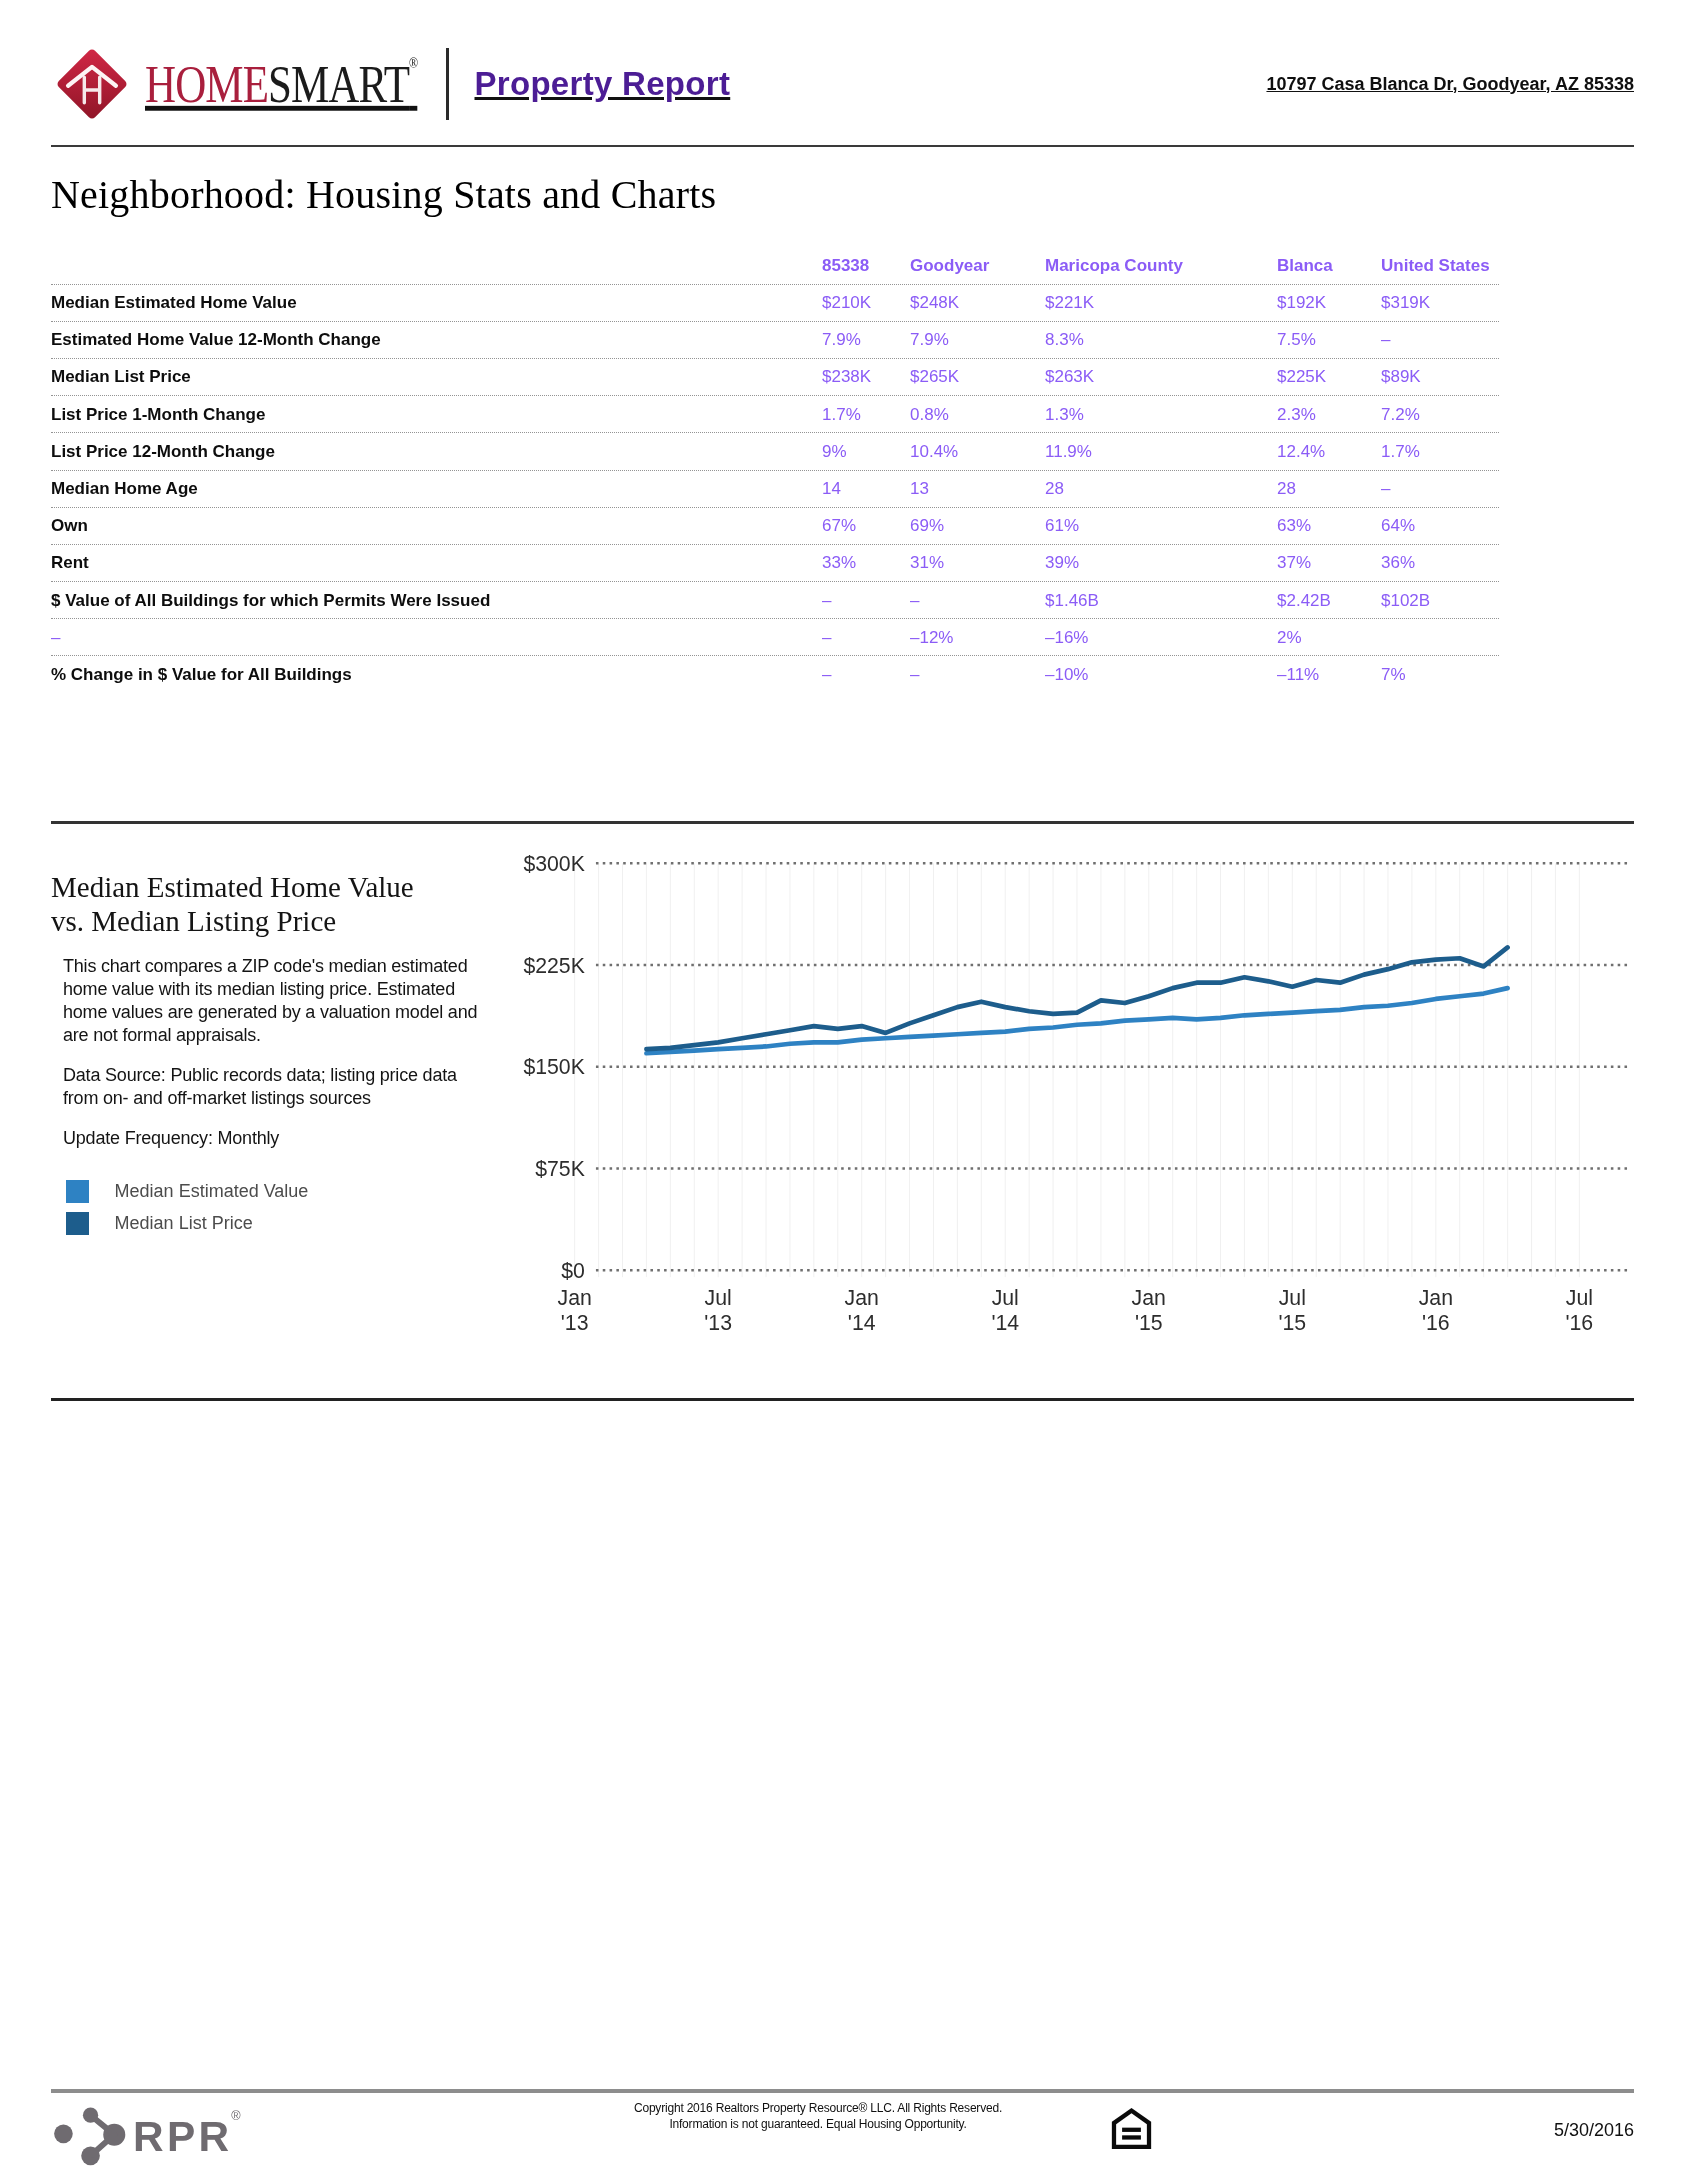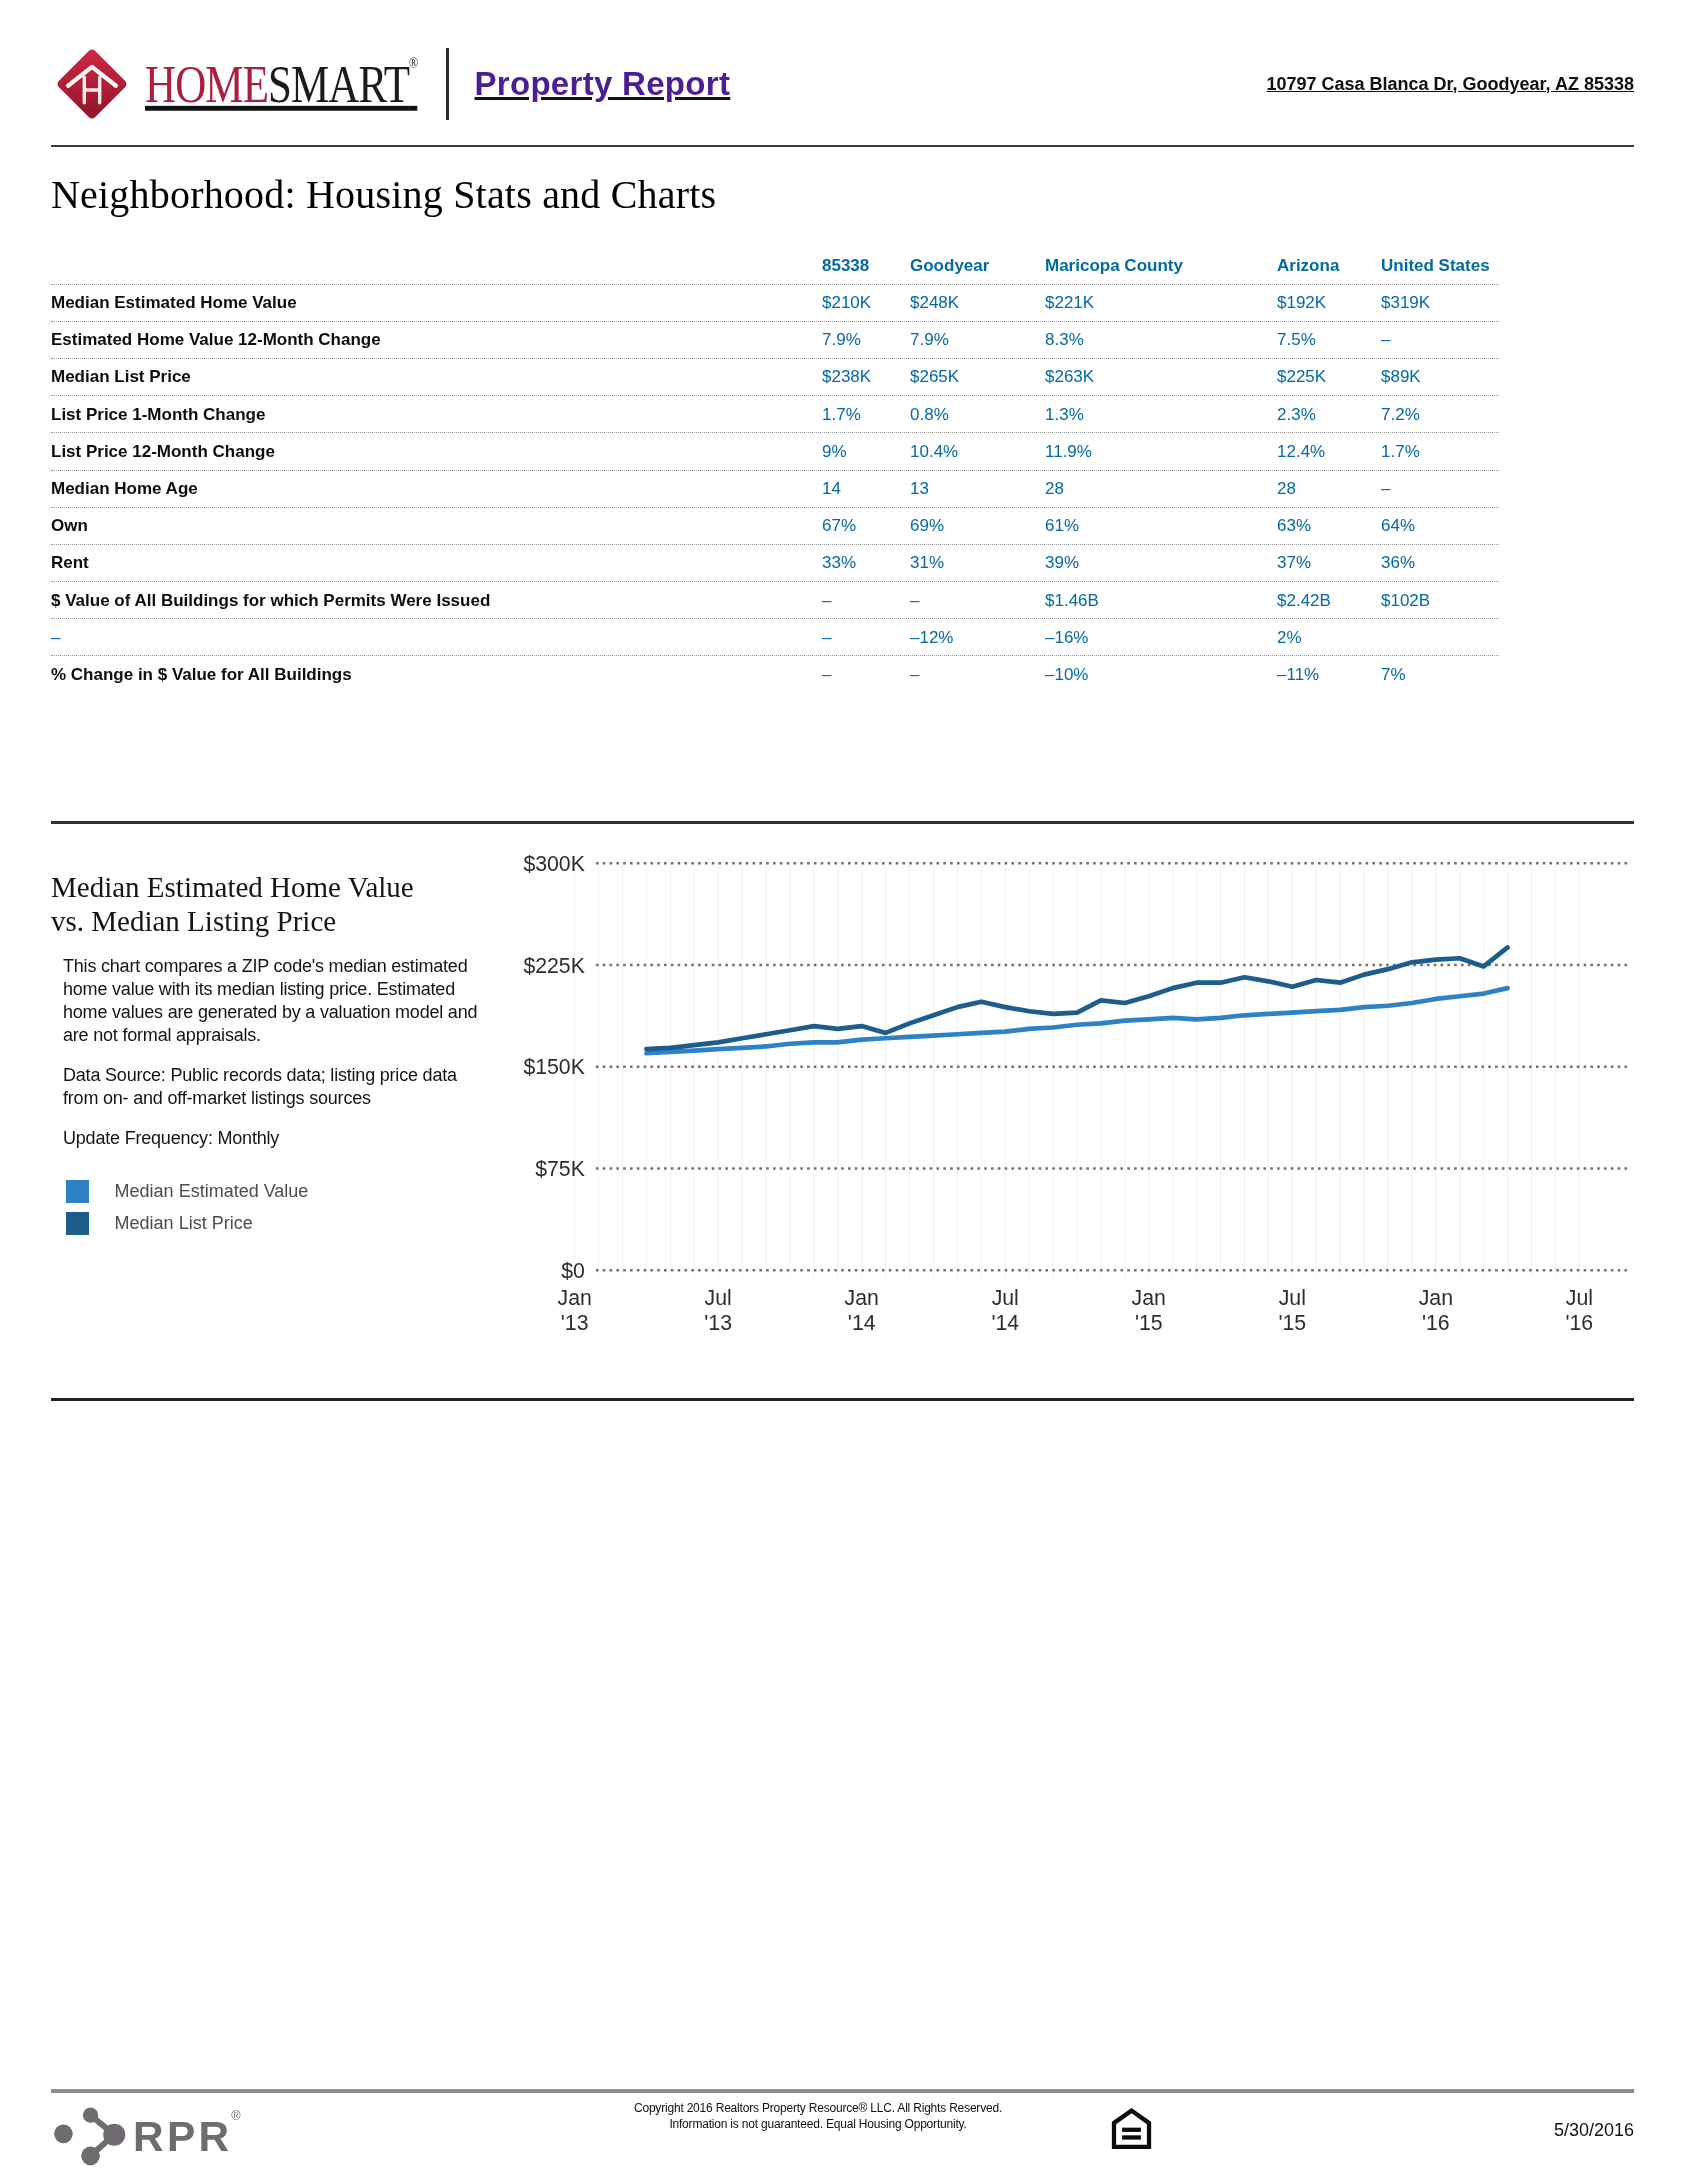--- a/index.html
+++ b/index.html
@@ -20,21 +20,21 @@
 
   
   h1.page-title{font-family:"Liberation Serif",serif;font-weight:400;font-size:40px;color:#000000;margin:24px 0 13px 0;letter-spacing:0.2px;}
 
   
   .stats-table{margin-top:29px;width:1448px;}
   .trow{display:grid;grid-template-columns:771px 88px 135px 232px 104px 119px;align-items:baseline;padding:8.5px 0 7.7px 0;border-bottom:1.7px dotted #949494;}
   .trow.hdr .tcell{font-weight:bold;}
   .trow.last{border-bottom:none;}
   .tlabel{font-weight:bold;font-size:17px;color:#0d0d0d;}
-  .tcell{font-size:17px;color:#0369a1;}
+  .tcell{font-size:17px;color:#8b5cf6;}
 
   
   .divider{height:3.4px;background:#333;margin-top:128px;}
   .divider2{height:3.4px;background:#222;margin-top:48px;}
 
   
   .chart-section{display:flex;margin-top:12px;}
   .chart-left{width:430px;padding-top:34px;box-sizing:border-box;}
   h2.chart-title{font-family:"Liberation Serif",serif;font-weight:400;font-size:29px;line-height:1.18;color:#141414;margin:0;}
   .chart-left p{font-size:18px;line-height:1.27;color:#141414;margin:17px 0 0 12px;letter-spacing:-0.2px;}
@@ -83,21 +83,21 @@
   </div>
 
   <h1 class="page-title">Neighborhood: Housing Stats and Charts</h1>
 
   <div class="stats-table">
     <div class="trow hdr">
       <div class="tlabel"></div>
       <div class="tcell">85338</div>
       <div class="tcell">Goodyear</div>
       <div class="tcell">Maricopa County</div>
-      <div class="tcell">Arizona</div>
+      <div class="tcell">Blanca</div>
       <div class="tcell">United States</div>
     </div>
     <div>
         <div class="trow">
       <div class="tlabel">Median Estimated Home Value</div>
       <div class="tcell">$210K</div>
       <div class="tcell">$248K</div>
       <div class="tcell">$221K</div>
       <div class="tcell">$192K</div>
       <div class="tcell">$319K</div>

